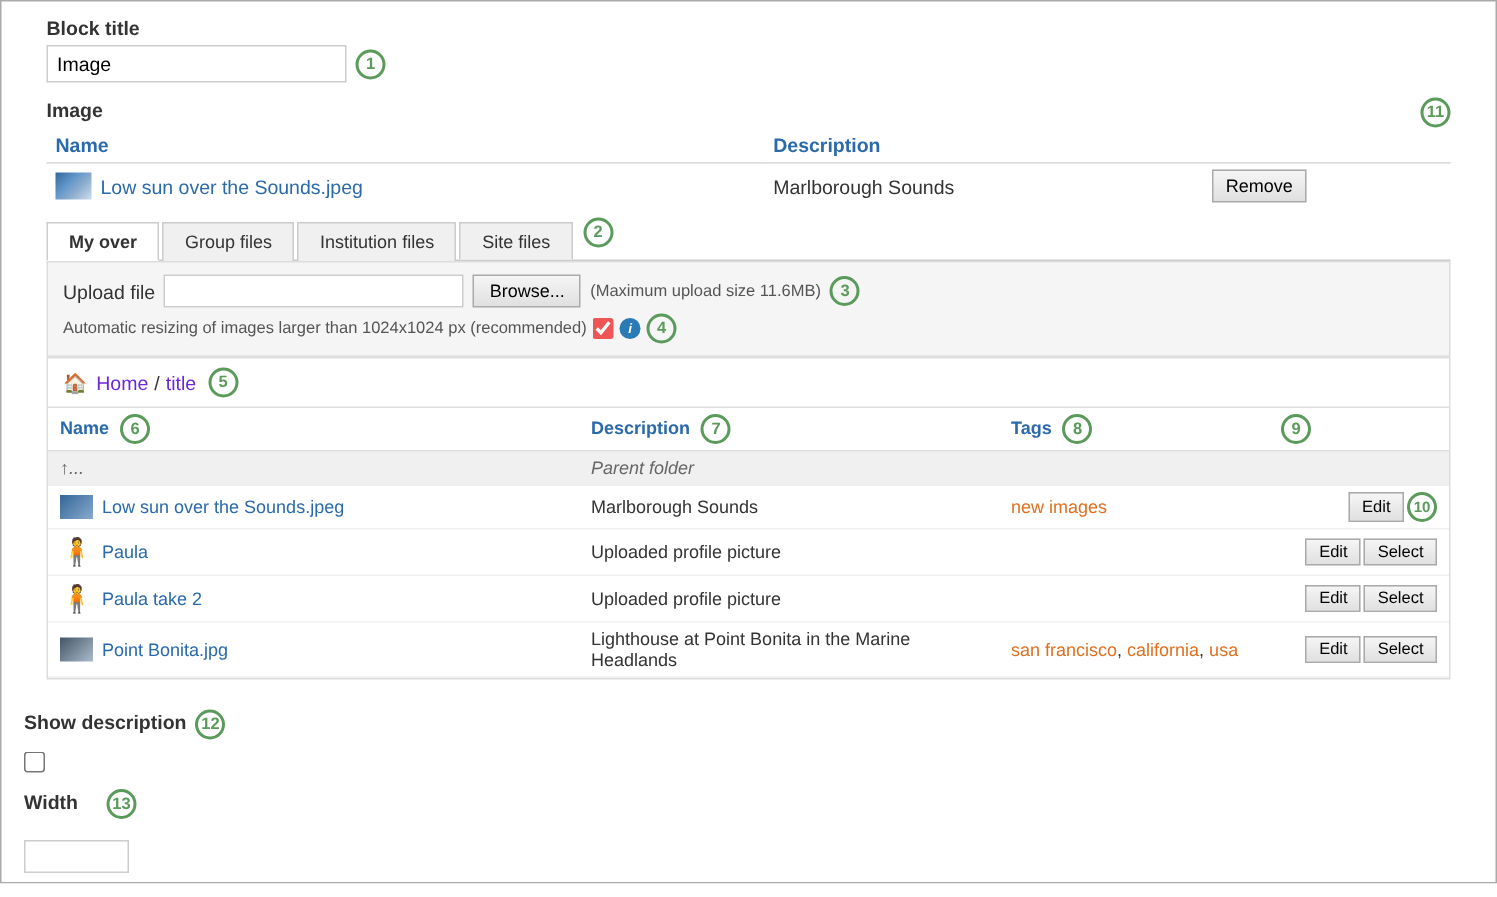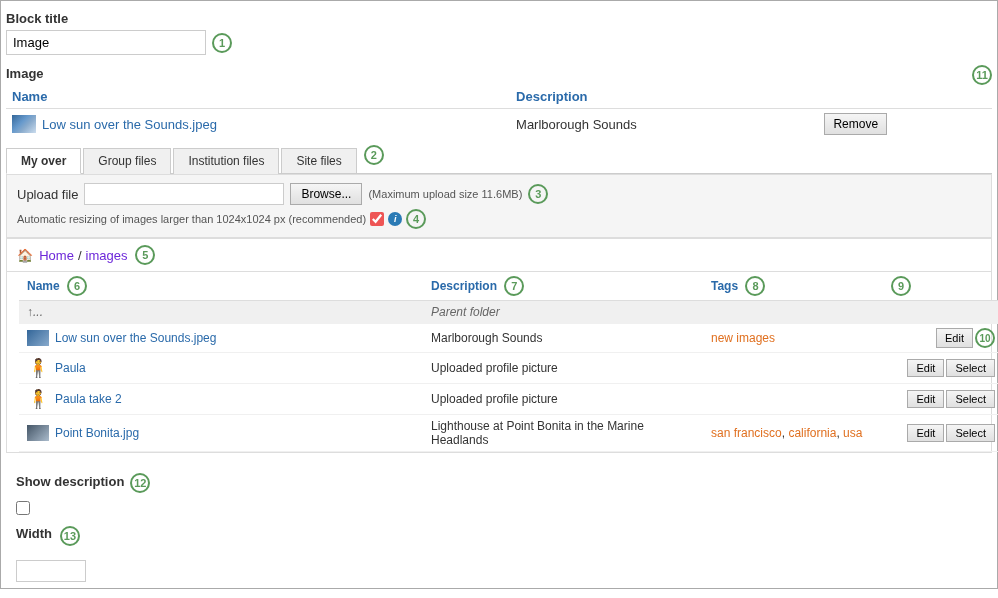--- a/index.html
+++ b/index.html
@@ -17,21 +17,21 @@
     .close-btn {
       width: 18px; height: 18px;
       border: 1px solid #aaa;
       background: #ddd;
       cursor: pointer;
       display: flex; align-items: center; justify-content: center;
       font-size: 11px;
       color: #555;
     }
 
-    .dialog-body { padding: 10px 5px; }
+    .dialog-body { padding: 10px 30px; }
 
     .section-label { font-weight: bold; font-size: 13px; margin-bottom: 4px; }
 
     .block-title-row { display: flex; align-items: center; gap: 6px; margin-bottom: 10px; }
     .block-title-input {
       border: 1px solid #ccc;
       padding: 4px 6px;
       width: 200px;
       font-size: 13px;
     }
@@ -128,21 +128,21 @@
     .file-browser { border: 1px solid #ddd; margin-top: 0; }
     .breadcrumb-row {
       padding: 6px 10px;
       font-size: 13px;
       border-bottom: 1px solid #ddd;
       display: flex; align-items: center; gap: 4px;
     }
     .home-icon { color: #5a9a5a; margin-right: 2px; }
     .breadcrumb-link { color: #6d28d9; cursor: pointer; }
 
-    .file-table { width: 100%; border-collapse: collapse; margin-left: 12px; }
+    .file-table { width: 100%; border-collapse: collapse; }
     .file-table th {
       text-align: left;
       padding: 4px 8px;
       color: #2a6aaa;
       font-weight: bold;
       border-bottom: 1px solid #ddd;
       font-size: 12px;
     }
     .file-table td { padding: 4px 8px; vertical-align: middle; font-size: 12px; border-bottom: 1px solid #f0f0f0; }
     .file-row-parent { background: #f0f0f0; color: #666; font-style: italic; }
@@ -253,21 +253,21 @@
         <span class="circle-num">4</span>
       </div>
     </div>
 
     <div class="file-browser">
 
       <div class="breadcrumb-row">
         <span class="home-icon">🏠</span>
         <a class="breadcrumb-link">Home</a>
         <span>/</span>
-        <a class="breadcrumb-link">images</a>
+        <a class="breadcrumb-link">title</a>
         <span class="circle-num" style="margin-left:4px;">5</span>
       </div>
 
       <table class="file-table">
         <thead>
           <tr>
             <th class="col-name">
               <span>Name</span>
               <span class="circle-num" style="margin-left:4px;">6</span>
             </th>
@@ -372,21 +372,21 @@
 
     <div class="show-desc-row">
       <div class="section-label">Show description</div>
       <span class="circle-num">12</span>
     </div>
     <div style="margin-bottom:8px;">
       <input type="checkbox" class="desc-checkbox" style="">
     </div>
 
     <div class="width-row">
-      <div style="display:flex; align-items:flex-start; gap:8px; margin-bottom:14px;">
+      <div style="display:flex; align-items:center; gap:19px; margin-bottom:14px;">
         <div class="section-label">Width</div>
         <span class="circle-num">13</span>
       </div>
       <input class="width-input" type="text" style="">
     </div>
 
   </div>
 
 </div>
 

